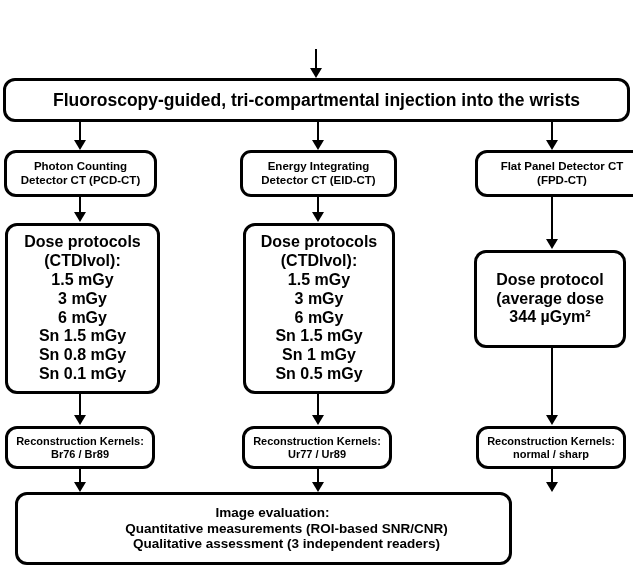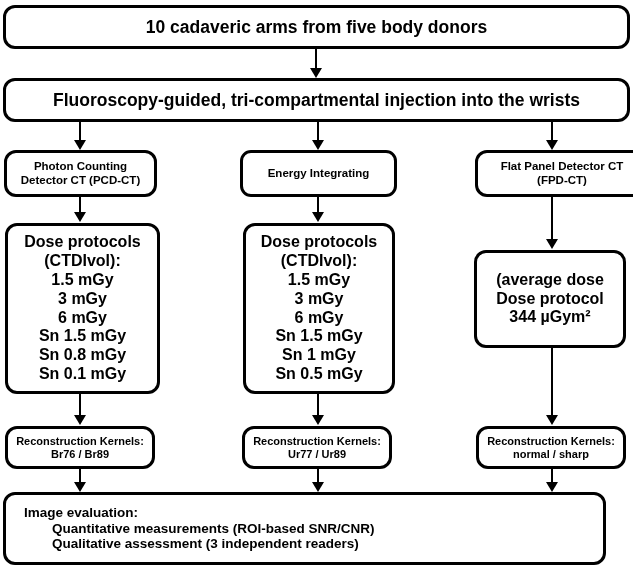--- a/index.html
+++ b/index.html
@@ -57,23 +57,20 @@
     border-right: 6px solid transparent;
     border-top: 10px solid #000000;
     z-index: 1;
   }
 </style>
 </head>
 <body>
 
 <div id="flow">
 
-  <div class="node wide" style="left:3px; top:5px; width:627px; height:44px;">
-    <span class="ln">10 cadaveric arms from five body donors</span>
-  </div>
 
   <div class="conn vline" style="left:315px; top:49px; height:21px;"></div>
   <div class="arrow" style="left:310px; top:68px;"></div>
 
   <div class="node wide" style="left:3px; top:78px; width:627px; height:44px;">
     <span class="ln">Fluoroscopy-guided, tri-compartmental injection into the wrists</span>
   </div>
 
   <div class="conn vline" style="left:79px; top:122px; height:20px;"></div>
   <div class="arrow" style="left:74px; top:140px;"></div>
@@ -84,20 +81,21 @@
   <div class="conn vline" style="left:551px; top:122px; height:20px;"></div>
   <div class="arrow" style="left:546px; top:140px;"></div>
 
   <div class="node modality" style="left:4px; top:150px; width:153px; height:47px;">
     <span class="ln">Photon Counting</span>
     <span class="ln">Detector CT (PCD-CT)</span>
   </div>
 
   <div class="node modality" style="left:240px; top:150px; width:157px; height:47px;border-radius:11px;">
     <span class="ln">Energy Integrating</span>
+    <span class="ln">Detector CT (EID-CT)</span>
   </div>
 
   <div class="node modality" style="left:475px; top:150px; width:174px; height:47px;">
     <span class="ln">Flat Panel Detector CT</span>
     <span class="ln">(FPD-CT)</span>
   </div>
 
   <div class="conn vline" style="left:79px; top:197px; height:17px;"></div>
   <div class="arrow" style="left:74px; top:212px;"></div>
 
@@ -123,22 +121,22 @@
     <span class="ln">(CTDIvol):</span>
     <span class="ln">1.5 mGy</span>
     <span class="ln">3 mGy</span>
     <span class="ln">6 mGy</span>
     <span class="ln">Sn 1.5 mGy</span>
     <span class="ln">Sn 1 mGy</span>
     <span class="ln">Sn 0.5 mGy</span>
   </div>
 
   <div class="node dose" style="left:474px; top:250px; width:152px; height:98px;">
+    <span class="ln">Dose protocol</span>
     <span class="ln">(average dose</span>
-    <span class="ln">Dose protocol</span>
     <span class="ln">344 µGym²</span>
   </div>
 
   <div class="conn vline" style="left:79px; top:394px; height:23px;"></div>
   <div class="arrow" style="left:74px; top:415px;"></div>
 
   <div class="conn vline" style="left:317px; top:394px; height:23px;"></div>
   <div class="arrow" style="left:312px; top:415px;"></div>
 
   <div class="conn vline" style="left:551px; top:348px; height:69px;"></div>
@@ -161,19 +159,19 @@
 
   <div class="conn vline" style="left:79px; top:469px; height:15px;"></div>
   <div class="arrow" style="left:74px; top:482px;"></div>
 
   <div class="conn vline" style="left:317px; top:469px; height:15px;"></div>
   <div class="arrow" style="left:312px; top:482px;"></div>
 
   <div class="conn vline" style="left:551px; top:469px; height:15px;"></div>
   <div class="arrow" style="left:546px; top:482px;"></div>
 
-  <div class="node eval" style="left:3px; top:492px; width:603px; height:73px;">
+  <div class="node eval" style="left:15px; top:492px; width:497px; height:73px;align-items:center;">
     <span class="ln">Image evaluation:</span>
     <span class="ln indent">Quantitative measurements (ROI-based SNR/CNR)</span>
     <span class="ln indent">Qualitative assessment (3 independent readers)</span>
   </div>
 
 </div>
 
 </body></html>

